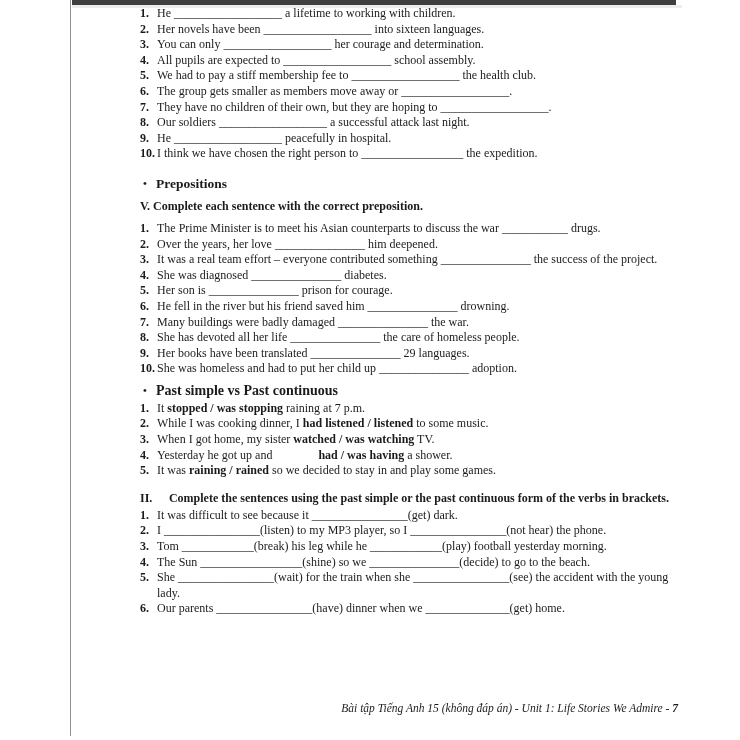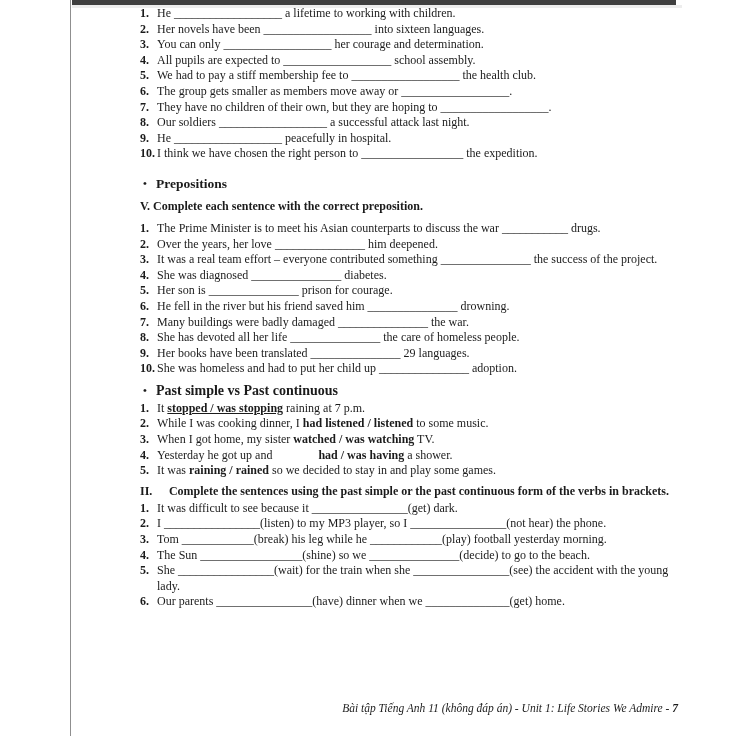--- a/index.html
+++ b/index.html
@@ -16,21 +16,21 @@
   .list .num { flex:0 0 17px; font-weight:bold; }
   .list .txt { flex:1; }
 
   .bullet-heading { display:flex; margin-top:13px; line-height:17px; font-weight:bold; }
   .bullet-heading .bullet { flex:0 0 16px; padding-left:3px; font-size:11px; }
   .heading-md { font-size:13.5px; }
   .heading-lg { font-size:14px; }
 
   .instruction { margin-top:7px; font-weight:bold; line-height:15px; }
   .instruction.tight { margin-top:4px; }
-  .hang { display:flex; margin-top:5px; }
+  .hang { display:flex; margin-top:12px; }
   .hang .num2 { flex:0 0 20px; }
   .hang .txt { flex:1;text-align:center; }
   .mt7 { margin-top:7px; }
   .mt2 { margin-top:2px; }
 
   .grammar-head { margin-top:13px; font-family:"Liberation Sans", sans-serif;
                   font-weight:bold; font-style:italic; font-size:13px; line-height:16px; }
 
   .footer { position:absolute; right:62px; top:702px; font-style:italic; font-size:11.5px; }
   .footer b { font-style:italic; }
@@ -162,21 +162,21 @@
     <div class="bullet-heading heading-lg" style="margin-top:5px">
       <span class="bullet">•</span>
       <span>Past simple vs Past continuous</span>
     </div>
 
 
     <div class="list mt2">
 
         <div class="row">
           <span class="num">1.</span>
-          <span class="txt"><span>It </span><span style="font-weight: bold; text-decoration: underline;">stopped / was stopping</span><span> raining at 7 p.m.</span></span>
+          <span class="txt"><span>It </span><span style="font-weight: bold;">stopped / was stopping</span><span> raining at 7 p.m.</span></span>
         </div>
 
         <div class="row">
           <span class="num">2.</span>
           <span class="txt"><span>While I was cooking dinner, I </span><span style="font-weight: bold;">had listened / listened</span><span> to some music.</span></span>
         </div>
 
         <div class="row">
           <span class="num">3.</span>
           <span class="txt"><span>When I got home, my sister </span><span style="font-weight: bold;">watched / was watching</span><span> TV.</span></span>
@@ -227,15 +227,15 @@
 
         <div class="row">
           <span class="num">6.</span>
           <span class="txt"><span>Our parents ________________(have) dinner when we ______________(get) home.</span></span>
         </div>
       </div>
 
   </div>
 
   <div class="footer">
-    <span>Bài tập Tiếng Anh 11 (không đáp án) - Unit 1: Life Stories We Admire - </span><b>7</b>
+    <span>Bài tập Tiếng Anh 15 (không đáp án) - Unit 1: Life Stories We Admire - </span><b>7</b>
   </div>
 </div>
 
 </body></html>

